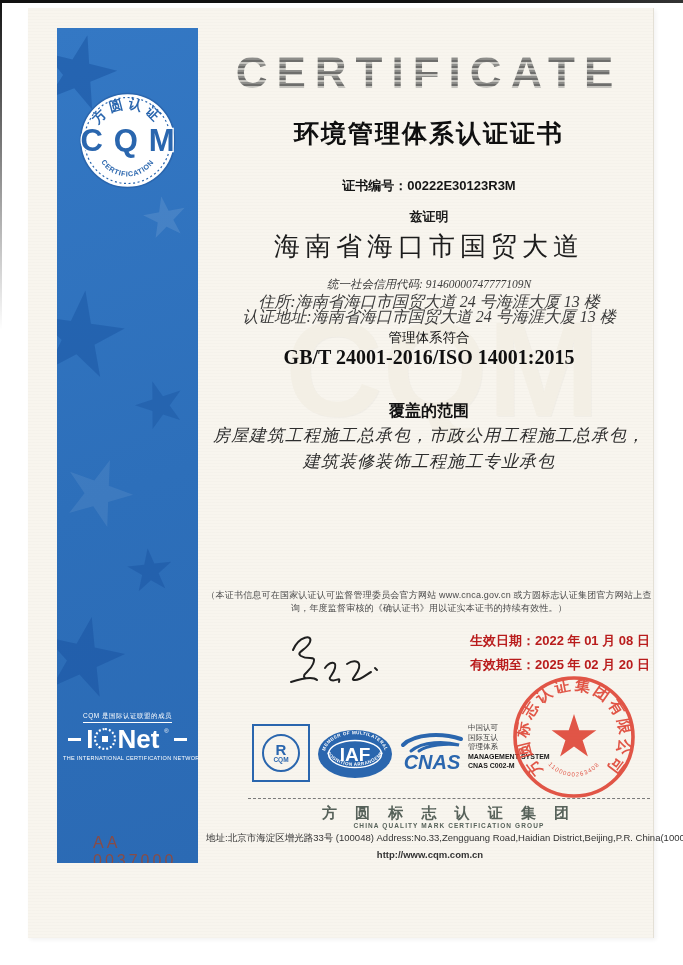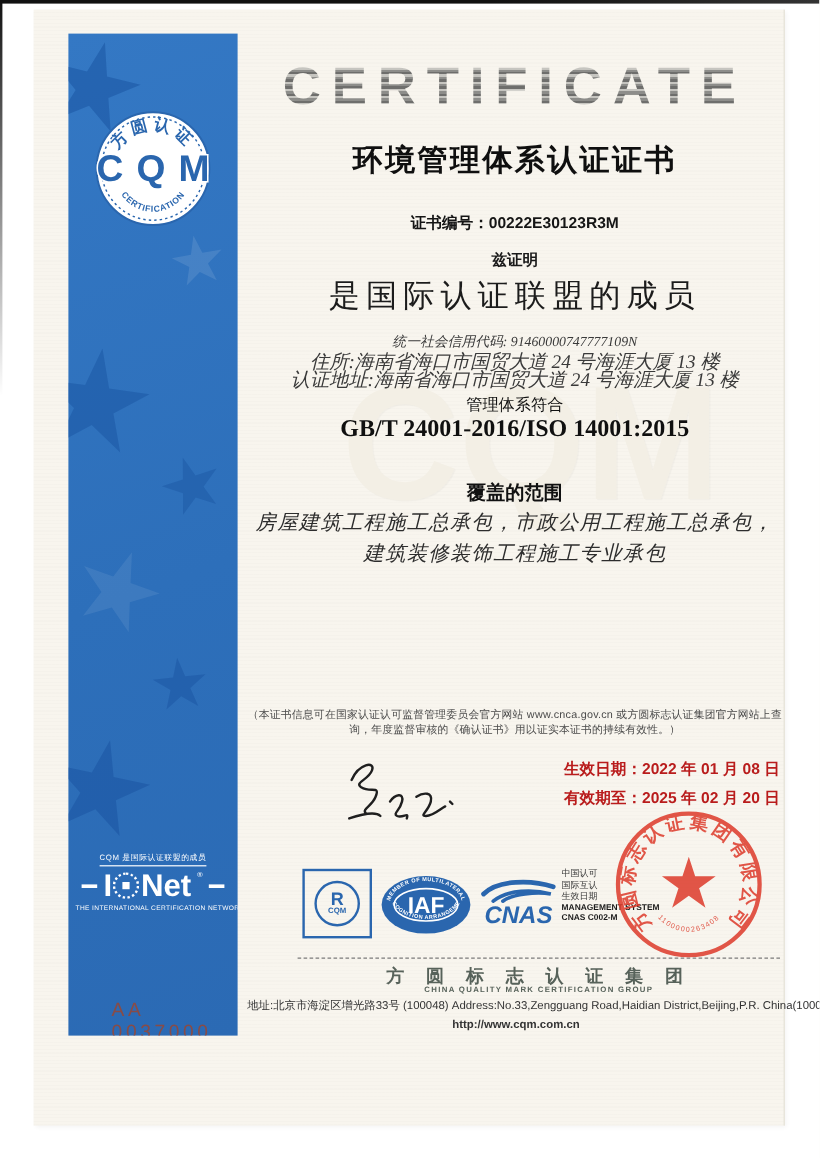--- a/index.html
+++ b/index.html
@@ -128,21 +128,21 @@
     <div class="abs serial">AA 0037000</div>
   </div>
 
   <div class="abs cwm">CERTIFICATE</div>
 
   <div class="abs ctr title">环境管理体系认证证书</div>
   <div class="abs ctr certno">
     <span>证书编号：</span><span>00222E30123R3M</span>
   </div>
   <div class="abs ctr intro">兹证明</div>
-  <div class="abs ctr company">是国际认证联盟的成员</div>
+  <div class="abs ctr company">海南省海口市国贸大道</div>
   <div class="abs ctr kai credit">统一社会信用代码: 91460000747777109N</div>
   <div class="abs ctr kai addr1">住所:海南省海口市国贸大道 24 号海涯大厦 13 楼</div>
   <div class="abs ctr kai addr2">认证地址:海南省海口市国贸大道 24 号海涯大厦 13 楼</div>
   <div class="abs ctr conform">管理体系符合</div>
   <div class="abs ctr standard">GB/T 24001-2016/ISO 14001:2015</div>
   <div class="abs ctr scopehead">覆盖的范围</div>
   <div class="abs ctr kai scope1">房屋建筑工程施工总承包，市政公用工程施工总承包，</div>
   <div class="abs ctr kai scope2">建筑装修装饰工程施工专业承包</div>
 
   <div class="abs ctr disc disc2">询，年度监督审核的《确认证书》用以证实本证书的持续有效性。）</div>
@@ -194,21 +194,21 @@
     <g fill="none" stroke="#2a66ae" stroke-linecap="round">
       <path d="M 6,14 C 18,2 46,2 64,8" stroke-width="4"></path>
       <path d="M 14,20 C 26,10 48,10 62,14 C 50,12 30,14 22,20" stroke-width="3"></path>
     </g>
     <text x="35" y="38" text-anchor="middle" font-size="20" font-weight="900" font-style="italic" fill="#2a66ae" font-family="Liberation Sans,sans-serif">CNAS</text>
   </svg>
 
   <div class="abs accred">
     <div>中国认可</div>
     <div>国际互认</div>
-    <div>生效日期</div>
+    <div>管理体系</div>
     <div class="en">MANAGEMENT SYSTEM</div>
     <div class="en">CNAS C002-M</div>
   </div>
 
   <svg class="abs seal" viewBox="0 0 132 132">
     <circle cx="66" cy="66" r="59" fill="none" stroke="#dd3a2a" stroke-width="3.6"></circle>
     <defs>
       <path id="sealArc" d="M 31,95 A 46,46 0 1 1 101,95"></path>
       <path id="sealNum" d="M 34,83 A 34,34 0 0 0 98,83"></path>
     </defs>

